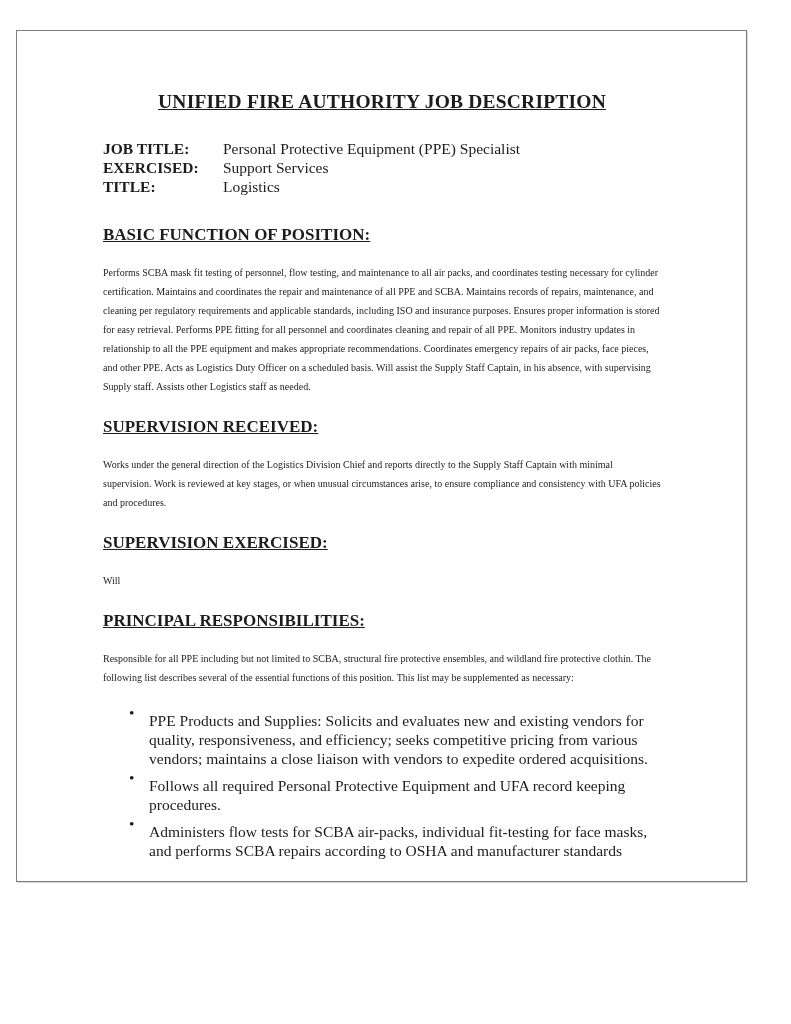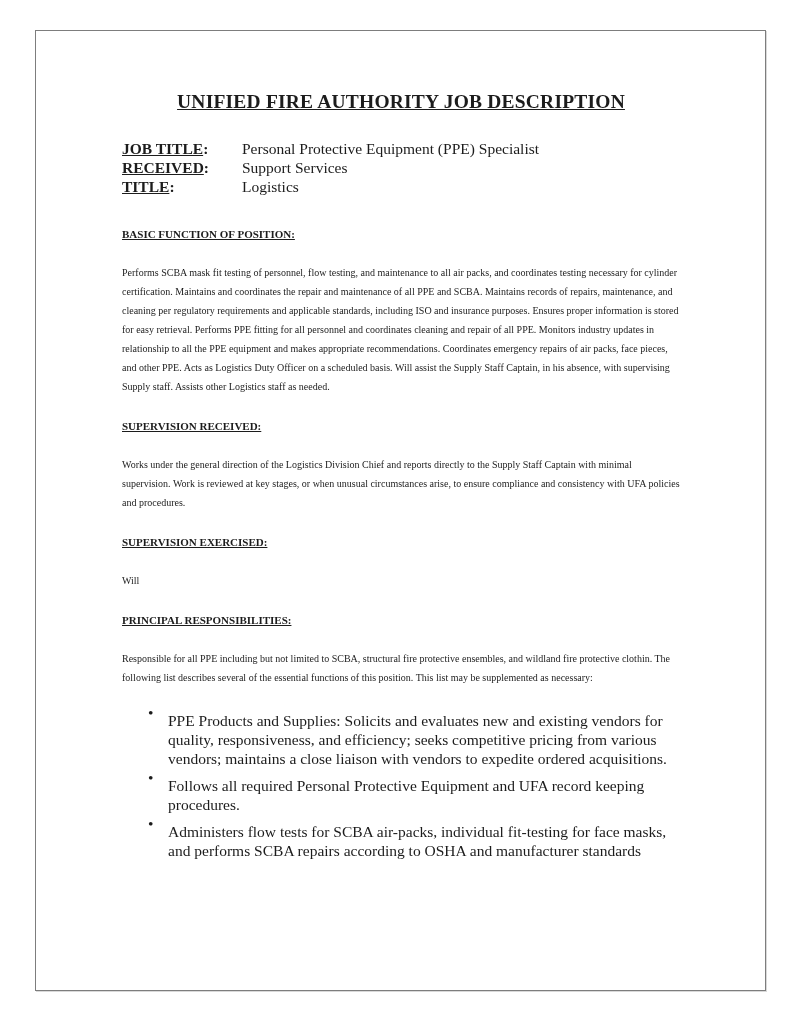--- a/index.html
+++ b/index.html
@@ -13,24 +13,24 @@
   .canvas {
     position: relative;
     width: 791px;
     height: 1024px;
     background: #ffffff;
     font-family: "Liberation Serif", "DejaVu Serif", serif;
     color: #1c1c1c;
   }
   .page {
     position: absolute;
-    left: 35px;
+    left: 16px;
     top: 30px;
     width: 731px;
-    height: 961px;
+    height: 852px;
     box-sizing: border-box;
     background: #ffffff;
     border: 1px solid #7d7d7d;
     box-shadow: 1px 1px 0 rgba(0,0,0,0.15);
     padding: 60px 85px 40px 86px;
     overflow: hidden;
   }
   .doc-title {
     margin: 0 0 27px 0;
     font-size: 19.5px;
@@ -47,28 +47,27 @@
     display: flex;
     font-size: 15.5px;
     line-height: 18.8px;
   }
   .meta-label {
     width: 120px;
     flex: 0 0 120px;
     font-weight: bold;
   }
   .meta-label .u {
-    text-decoration: underline;
   }
   .meta-value {
     flex: 1;
   }
   .section-heading {
     margin: 0 0 19px 0;
-    font-size: 11px;
+    font-size: 17px;
     font-weight: bold;
     text-decoration: underline;
     line-height: 19px;
   }
   .para {
     margin: 0 0 21px 0;
     font-size: 10px;
     line-height: 19px;
     text-align: left;
   }
@@ -103,21 +102,21 @@
   <div class="page">
 
     <h1 class="doc-title">UNIFIED FIRE AUTHORITY JOB DESCRIPTION</h1>
 
     <div class="meta-block">
       <div class="meta-row">
         <span class="meta-label"><span class="u">JOB TITLE</span><span>:</span></span>
         <span class="meta-value">Personal Protective Equipment (PPE) Specialist</span>
       </div>
       <div class="meta-row">
-        <span class="meta-label"><span class="u">RECEIVED</span><span>:</span></span>
+        <span class="meta-label"><span class="u">EXERCISED</span><span>:</span></span>
         <span class="meta-value">Support Services</span>
       </div>
       <div class="meta-row">
         <span class="meta-label"><span class="u">TITLE</span><span>:</span></span>
         <span class="meta-value">Logistics</span>
       </div>
     </div>
 
     <div class="section">
       <h2 class="section-heading">BASIC FUNCTION OF POSITION:</h2>

